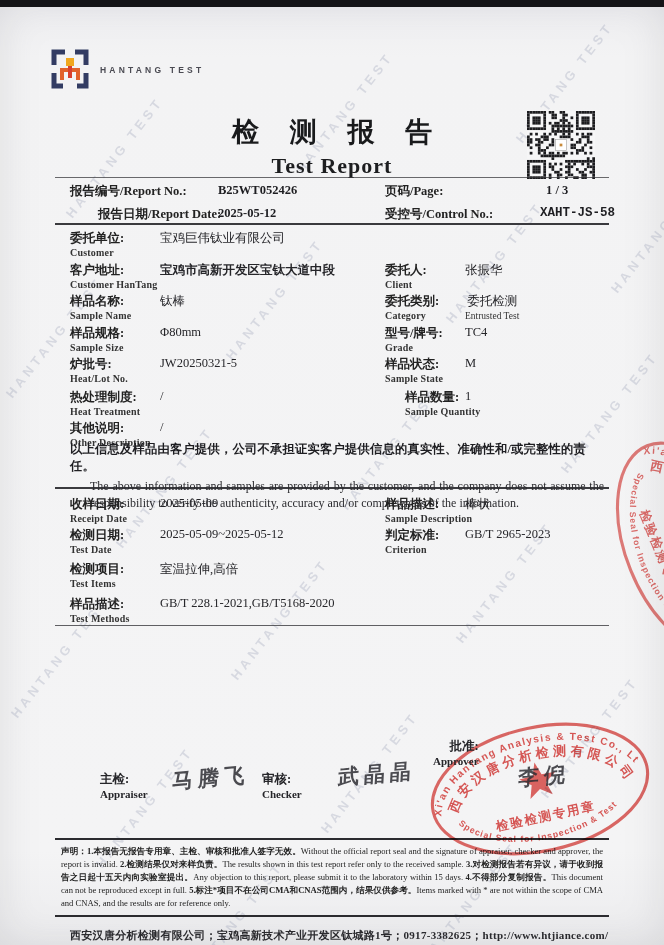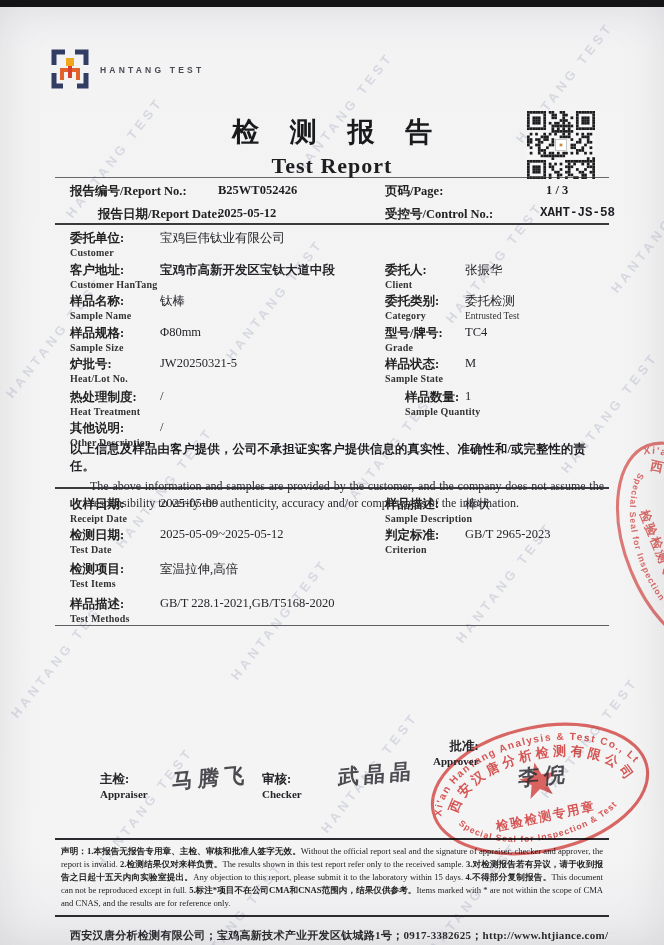--- a/index.html
+++ b/index.html
@@ -18,21 +18,21 @@
   .title-en{font-size:22px;font-weight:700;color:#1d1e20;margin-top:3px;letter-spacing:1px;}
   .qr{position:absolute;left:527px;top:111px;width:68px;height:68px;}
   
   .rule{position:absolute;background:#3a3a3e;}
   
   .meta-label{position:absolute;font-size:12.5px;font-weight:700;color:#222;white-space:nowrap;}
   .meta-value{position:absolute;font-size:12.5px;font-weight:700;color:#1e1e22;white-space:nowrap;}
   .field{position:absolute;white-space:nowrap;}
   .field .cn{font-size:12.5px;font-weight:700;color:#222;}
   .field .en{font-size:10px;font-weight:700;color:#333;margin-top:0px;letter-spacing:.2px;}
-  .fval{position:absolute;font-size:12.5px;color:#26262a;white-space:nowrap;}
+  .fval{position:absolute;font-size:12.5px;color:#26262a;white-space:nowrap;text-align:center;}
   .fval .sub{font-size:9.5px;color:#333;margin-top:1px;}
   
   .disclaimer{position:absolute;left:70px;top:441px;width:534px;}
   .disclaimer .cn{font-size:12.3px;font-weight:700;color:#1e1e22;letter-spacing:.2px;}
   .disclaimer .en{font-size:12px;font-weight:400;color:#2b2b2f;margin-top:3px;text-align:justify;line-height:1.45;margin-left:20px;}
   
   .sig-label{position:absolute;white-space:nowrap;}
   .sig-label .cn{font-size:12.5px;font-weight:700;}
   .sig-label .en{font-size:11px;font-weight:700;}
   .sig-name{position:absolute;font-size:21px;font-weight:700;color:#2e2e34;letter-spacing:5px;

